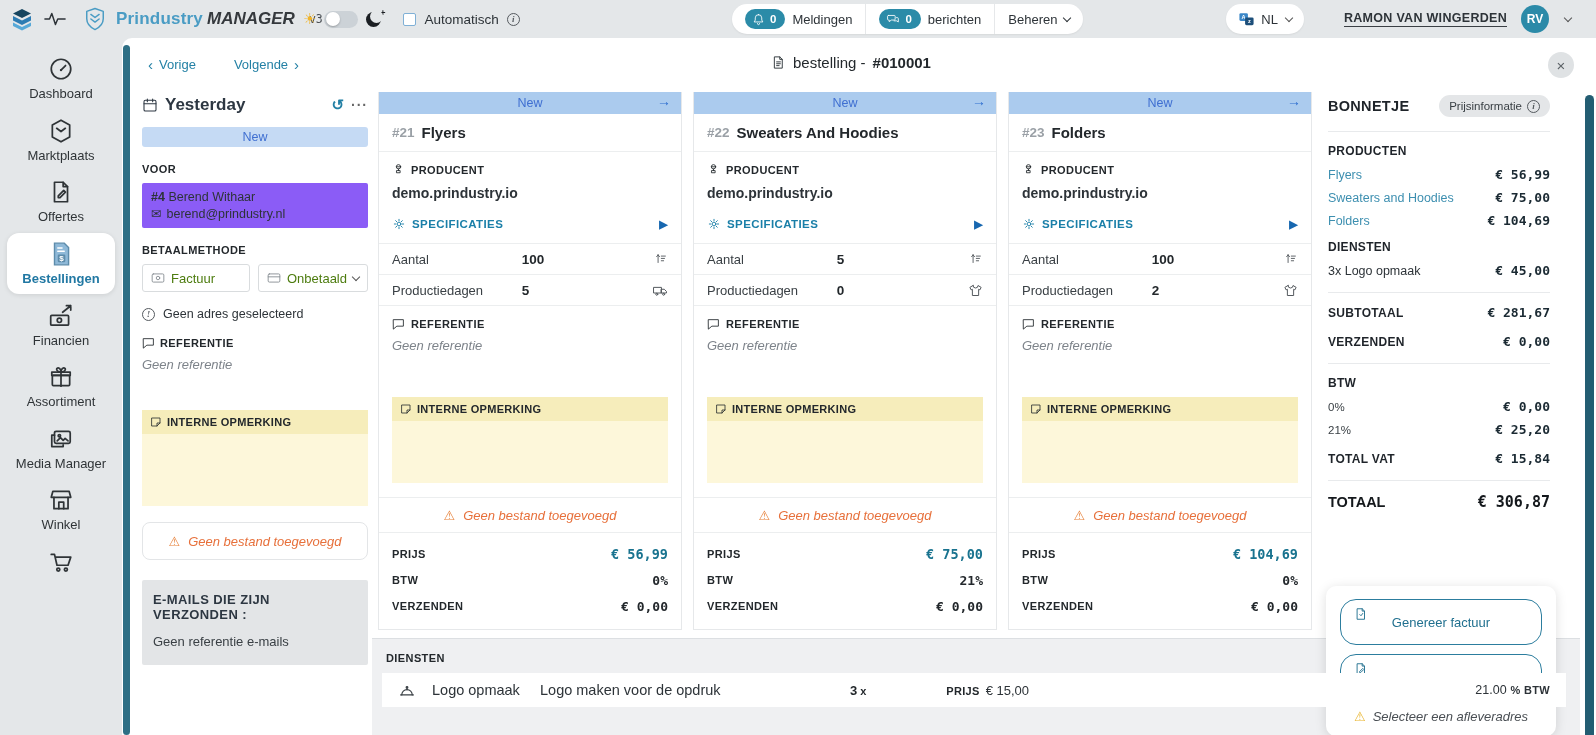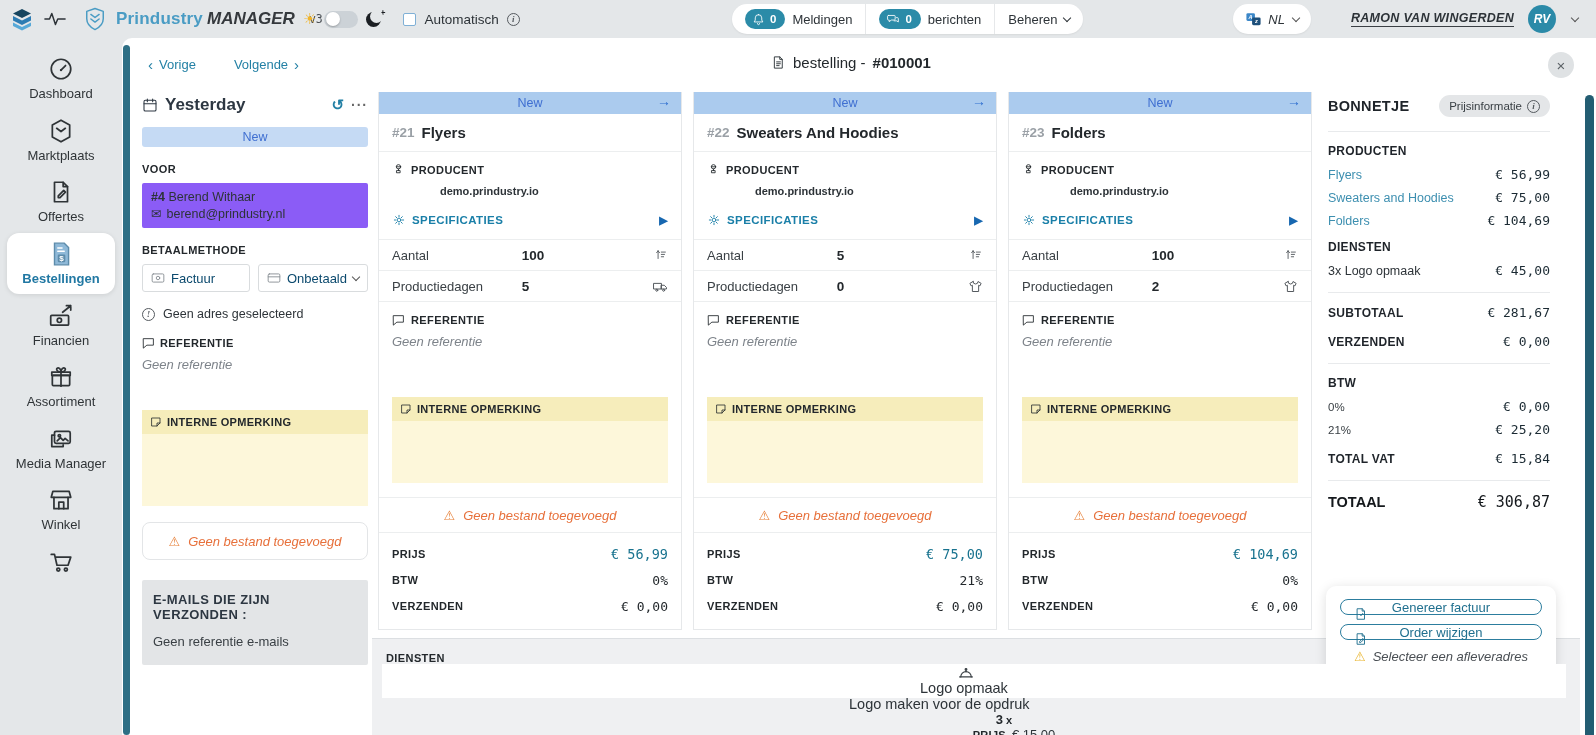--- a/index.html
+++ b/index.html
@@ -1,20 +1,20 @@
 <!DOCTYPE html>
 <html><head>
 <meta charset="utf-8">
 <style>
   * { margin:0; padding:0; box-sizing:border-box; }
   html,body { width:1596px; height:735px; overflow:hidden; }
   body { font-family:"Liberation Sans", sans-serif; background:#e4e7e9; color:#2d3338; position:relative; }
   svg { display:block; }
   .ico { fill:none; stroke:currentColor; stroke-width:1.6; stroke-linecap:round; stroke-linejoin:round; }
-  .mono { font-family:"DejaVu Sans Mono", monospace; font-weight:normal; }
+  .mono { font-family:"DejaVu Sans Mono", monospace; font-weight:bold; }
   .chev { display:inline-block; width:6px; height:6px; border-right:1.6px solid currentColor; border-bottom:1.6px solid currentColor; transform:rotate(45deg); margin-top:-3px; }
 
   
   .topbar { position:absolute; left:0; top:0; width:1596px; height:38px; }
   .tb-left { position:absolute; left:10px; top:0; height:38px; display:flex; align-items:center; gap:10px; }
   .brand { font-size:17px; font-weight:bold; color:#4a9cc4; letter-spacing:.2px; }
   .brand-suffix { font-size:17px; font-weight:bold; font-style:italic; color:#35393d; margin-left:2px; }
   .version { font-family:"DejaVu Sans Mono", monospace; font-size:11.5px; color:#4a4f54; margin-left:4px; }
   .tb-theme { position:absolute; left:303px; top:0; height:38px; display:flex; align-items:center; gap:8px; }
   .sun { color:#f0b429; font-size:15px; }
@@ -25,21 +25,21 @@
   .moon::after { content:""; position:absolute; left:4px; top:-2px; width:13px; height:13px; border-radius:50%; background:#e4e7e9; }
   .moon .plus { position:absolute; right:-4px; top:-4px; font-size:9px; font-weight:bold; color:#1b1f23; }
   .cb { width:13px; height:13px; border:1.5px solid #7fb0d6; border-radius:2px; background:#fff; margin-left:14px; }
   .auto-label { font-size:13.5px; color:#2d3338; }
   .circle-i { display:inline-flex; align-items:center; justify-content:center; width:13px; height:13px; border:1.2px solid #555a5f; border-radius:50%; font-size:9px; font-family:"Liberation Serif", serif; font-style:italic; font-weight:bold; color:#555a5f; }
   .tb-pills { position:absolute; left:732px; top:4px; height:30px; background:#fff; border-radius:16px; display:flex; align-items:center; box-shadow:0 1px 2px rgba(0,0,0,.06); }
   .pill-seg { display:flex; align-items:center; gap:7px; padding:0 13px; height:100%; border-right:1px solid #e6e8ea; cursor:pointer; }
   .pill-seg:last-child { border-right:none; }
   .badge { display:flex; align-items:center; gap:5px; background:#2b8ba8; color:#fff; border-radius:11px; height:20px; padding:0 9px 0 7px; font-size:11.5px; font-weight:bold; }
   .seg-label { font-size:13px; color:#2d3338; }
-  .tb-right { position:absolute; right:18px; top:4px; height:30px; display:flex; align-items:center; gap:14px;font-style:italic; }
+  .tb-right { position:absolute; right:25px; top:4px; height:30px; display:flex; align-items:center; gap:14px; }
   .lang-pill { display:flex; align-items:center; gap:6px; background:#fff; border-radius:16px; height:30px; padding:0 12px; box-shadow:0 1px 2px rgba(0,0,0,.06); cursor:pointer; color:#2d3338; }
   .lang-code { font-size:13px; }
   .user-name { font-size:12.5px; font-weight:bold; letter-spacing:.3px; color:#2d3338; border-bottom:1px solid #3a3f44; padding-bottom:1px; margin-left:26px; cursor:pointer; }
   .avatar { width:28px; height:28px; border-radius:50%; background:#2b8aa8; color:#fff; font-size:12px; font-weight:bold; display:flex; align-items:center; justify-content:center; }
   .tb-right .chev { color:#555; margin-left:2px; }
 
   
   .sidebar { position:absolute; left:0; top:38px; width:122px; bottom:0; padding-top:10px; display:flex; flex-direction:column; align-items:center; overflow:hidden; }
   .side-item { width:108px; border-radius:12px; display:flex; flex-direction:column; align-items:center; justify-content:center; padding:8px 2px; margin-bottom:1px; cursor:pointer; color:#2f3437; }
   .side-item .lbl { font-size:13px; margin-top:5px; text-align:center; line-height:1.05; }
@@ -66,21 +66,21 @@
   .oi-title { font-size:17px; font-weight:600; }
   .oi-head .spacer { flex:1; }
   .hist { color:#2380a5; font-size:15px; font-weight:bold; cursor:pointer; }
   .dots { color:#666; font-size:14px; font-weight:bold; letter-spacing:1px; cursor:pointer; }
   .status-pill { margin-top:12px; height:20px; border-radius:3px; background:#c5daf4; color:#3f6fd1; font-size:12.5px; display:flex; align-items:center; justify-content:center; cursor:pointer; }
   .sec-label { font-size:11px; font-weight:bold; letter-spacing:.4px; color:#23282c; margin-top:16px; display:flex; align-items:center; gap:5px; }
   .customer-box { margin-top:8px; background:#8b5cf6; border-radius:2px; padding:7px 9px; font-size:12.5px; cursor:pointer; }
   .customer-box .cid { font-weight:bold; }
   .customer-box .mail-row { display:flex; align-items:center; gap:5px; margin-top:2px; }
   .pay-row { margin-top:8px; display:flex; gap:8px; }
-  .pay-ctl { flex:1; height:28px; border:1px solid #d9dcde; border-radius:3px; background:#fff; display:flex; align-items:center; gap:6px; padding:0 8px; font-size:13px; color:#0c4a6e; cursor:pointer; }
+  .pay-ctl { flex:1; height:28px; border:1px solid #d9dcde; border-radius:3px; background:#fff; display:flex; align-items:center; gap:6px; padding:0 8px; font-size:13px; color:#4d7c0f; cursor:pointer; }
   .pay-ctl .chev { margin-left:auto; color:#555; }
   .addr-row { margin-top:15px; display:flex; align-items:center; gap:8px; font-size:12.5px; color:#2d3338; }
   .ref-val { margin-top:8px; font-size:13px; font-style:italic; color:#7d838a; }
   .note { margin-top:38px; }
   .note-head { background:#f6edbb; height:24px; display:flex; align-items:center; gap:5px; padding:0 8px; font-size:11px; font-weight:bold; letter-spacing:.3px; color:#23282c; }
   .note-body { background:#fdf7da; height:72px; cursor:text; }
   .file-box { margin-top:16px; border:1px solid #e3e5e7; border-radius:8px; height:38px; display:flex; align-items:center; justify-content:center; gap:8px; font-size:13px; font-style:italic; color:#e7703b; cursor:pointer; }
   .warn-tri { color:#e7823b; font-style:normal; font-size:13px; }
   .emails-box { margin-top:20px; background:#e3e5e7; border-radius:2px; padding:12px 11px 16px; }
   .emails-box .el { font-size:13px; font-weight:bold; letter-spacing:.4px; color:#2d3742; }
@@ -89,21 +89,21 @@
   
   .cards { position:absolute; left:256px; top:54px; display:flex; gap:11px; }
   .card { width:304px; height:538px; background:#fff; border:1px solid #e6e8ea; border-top:none; display:flex; flex-direction:column; }
   .card-new { height:22px; background:#abcbee; display:flex; align-items:center; justify-content:center; position:relative; color:#3f6fd1; font-size:12.5px; cursor:pointer; }
   .card-new .arr { position:absolute; right:10px; top:1px; color:#2f6fd0; font-size:14px; font-weight:bold; cursor:pointer; }
   .card-title { height:38px; display:flex; align-items:center; gap:7px; padding:0 13px; border-bottom:1px solid #eceeef; }
   .pnum { color:#9aa0a6; font-weight:bold; font-size:13.5px; }
   .pname { font-weight:bold; font-size:15px; color:#23282c; }
   .card-producer { padding:11px 13px 2px; }
   .lbl-row { display:flex; align-items:center; gap:6px; font-size:11px; font-weight:bold; letter-spacing:.4px; color:#23282c; }
-  .producer-val { font-size:11px; font-weight:bold; margin-top:9px;margin-left:48px; }
+  .producer-val { font-size:14px; font-weight:bold; margin-top:9px; }
   .card-specs { display:flex; align-items:center; gap:6px; padding:14px 13px 12px; font-size:11.5px; font-weight:bold; letter-spacing:.4px; color:#1a7fa8; border-bottom:1px solid #eceeef; cursor:pointer; }
   .card-specs .play { margin-left:auto; color:#1767b0; font-size:11px; }
   .kv-row { display:flex; align-items:center; height:31px; padding:0 13px; border-bottom:1px solid #eceeef; font-size:13px; color:#3a4045; }
   .kv-row .k { width:47%; }
   .kv-row .v { font-weight:bold; font-size:13.5px; color:#23282c; }
   .kv-row .ric { margin-left:auto; color:#555a5f; }
   .card-ref { padding:12px 13px 0; }
   .card .spacer { flex:1; }
   .card .note { margin:0 13px; }
   .card .note-body { height:62px; }
@@ -125,29 +125,29 @@
   .rc-row .rn { font-size:12.5px; color:#3d8fb0; cursor:pointer; }
   .rc-row .rn.dark { color:#2d3338; cursor:default; }
   .rc-row .rv { font-size:13px; color:#1b2a33; }
   .rc-row.big .rn { font-size:12px; font-weight:bold; color:#1f242a; letter-spacing:.3px; }
   .rc-row.total .rn { font-size:14.5px; font-weight:bold; color:#14181c; }
   .rc-row.total .rv { font-size:15px; color:#14181c; }
   .rc-rate { font-size:11.5px; color:#3a4045; }
 
   
   .actions-card { position:absolute; left:1204px; top:548px; width:230px; background:#fff; border-radius:10px; box-shadow:0 2px 12px rgba(0,0,0,.13); padding:13px 14px 12px; }
-  .act-btn { height:16px; border:1.5px solid #2c7d9e; border-radius:16px; background:#fff; display:flex; align-items:center; justify-content:center; gap:8px; color:#21708f; font-size:13px; font-weight:500; cursor:pointer; margin-bottom:9px; position:relative; }
+  .act-btn { height:46px; border:1.5px solid #2c7d9e; border-radius:16px; background:#fff; display:flex; align-items:center; justify-content:center; gap:8px; color:#21708f; font-size:13px; font-weight:500; cursor:pointer; margin-bottom:9px; position:relative; }
   .act-btn .bic { position:absolute; left:13px; top:6px; }
   .act-warn { display:flex; align-items:center; justify-content:center; gap:7px; font-size:13px; font-style:italic; color:#4a4f54; margin-top:4px; }
   .act-warn .warn-tri { color:#e9b52f; }
 
   
   .services { position:absolute; left:250px; right:16px; top:600px; bottom:0; padding:14px 14px 0 10px; }
   .sv-title { font-size:11px; font-weight:bold; letter-spacing:.4px; color:#23282c; margin-left:4px; }
-  .sv-row { background:#fff; height:34px; display:flex; align-items:center; padding:0 16px; cursor:pointer;flex-direction:column; }
+  .sv-row { margin-top:9px; background:#fff; height:34px; display:flex; align-items:center; padding:0 16px; cursor:pointer; }
   .sv-row .sic { color:#3a4045; margin-right:16px; }
   .sv-name { font-size:14.5px; color:#2d3338; width:108px; }
   .sv-desc { font-size:14.5px; color:#2d3338; width:250px; }
   .sv-qty { margin-left:60px; font-size:13px; font-weight:bold; color:#23282c; }
   .sv-qty .qx { font-size:11px; margin-left:3px; }
   .sv-price { margin-left:80px; display:flex; align-items:baseline; gap:6px; }
   .sv-price .spl { font-size:11px; font-weight:bold; letter-spacing:.3px; color:#23282c; }
   .sv-price .spv { font-size:13px; color:#2d3338; }
   .sv-btw { margin-left:auto; font-size:12.5px; color:#2d3338; }
   .sv-btw b { font-size:11px; letter-spacing:.3px; margin-left:4px; }

